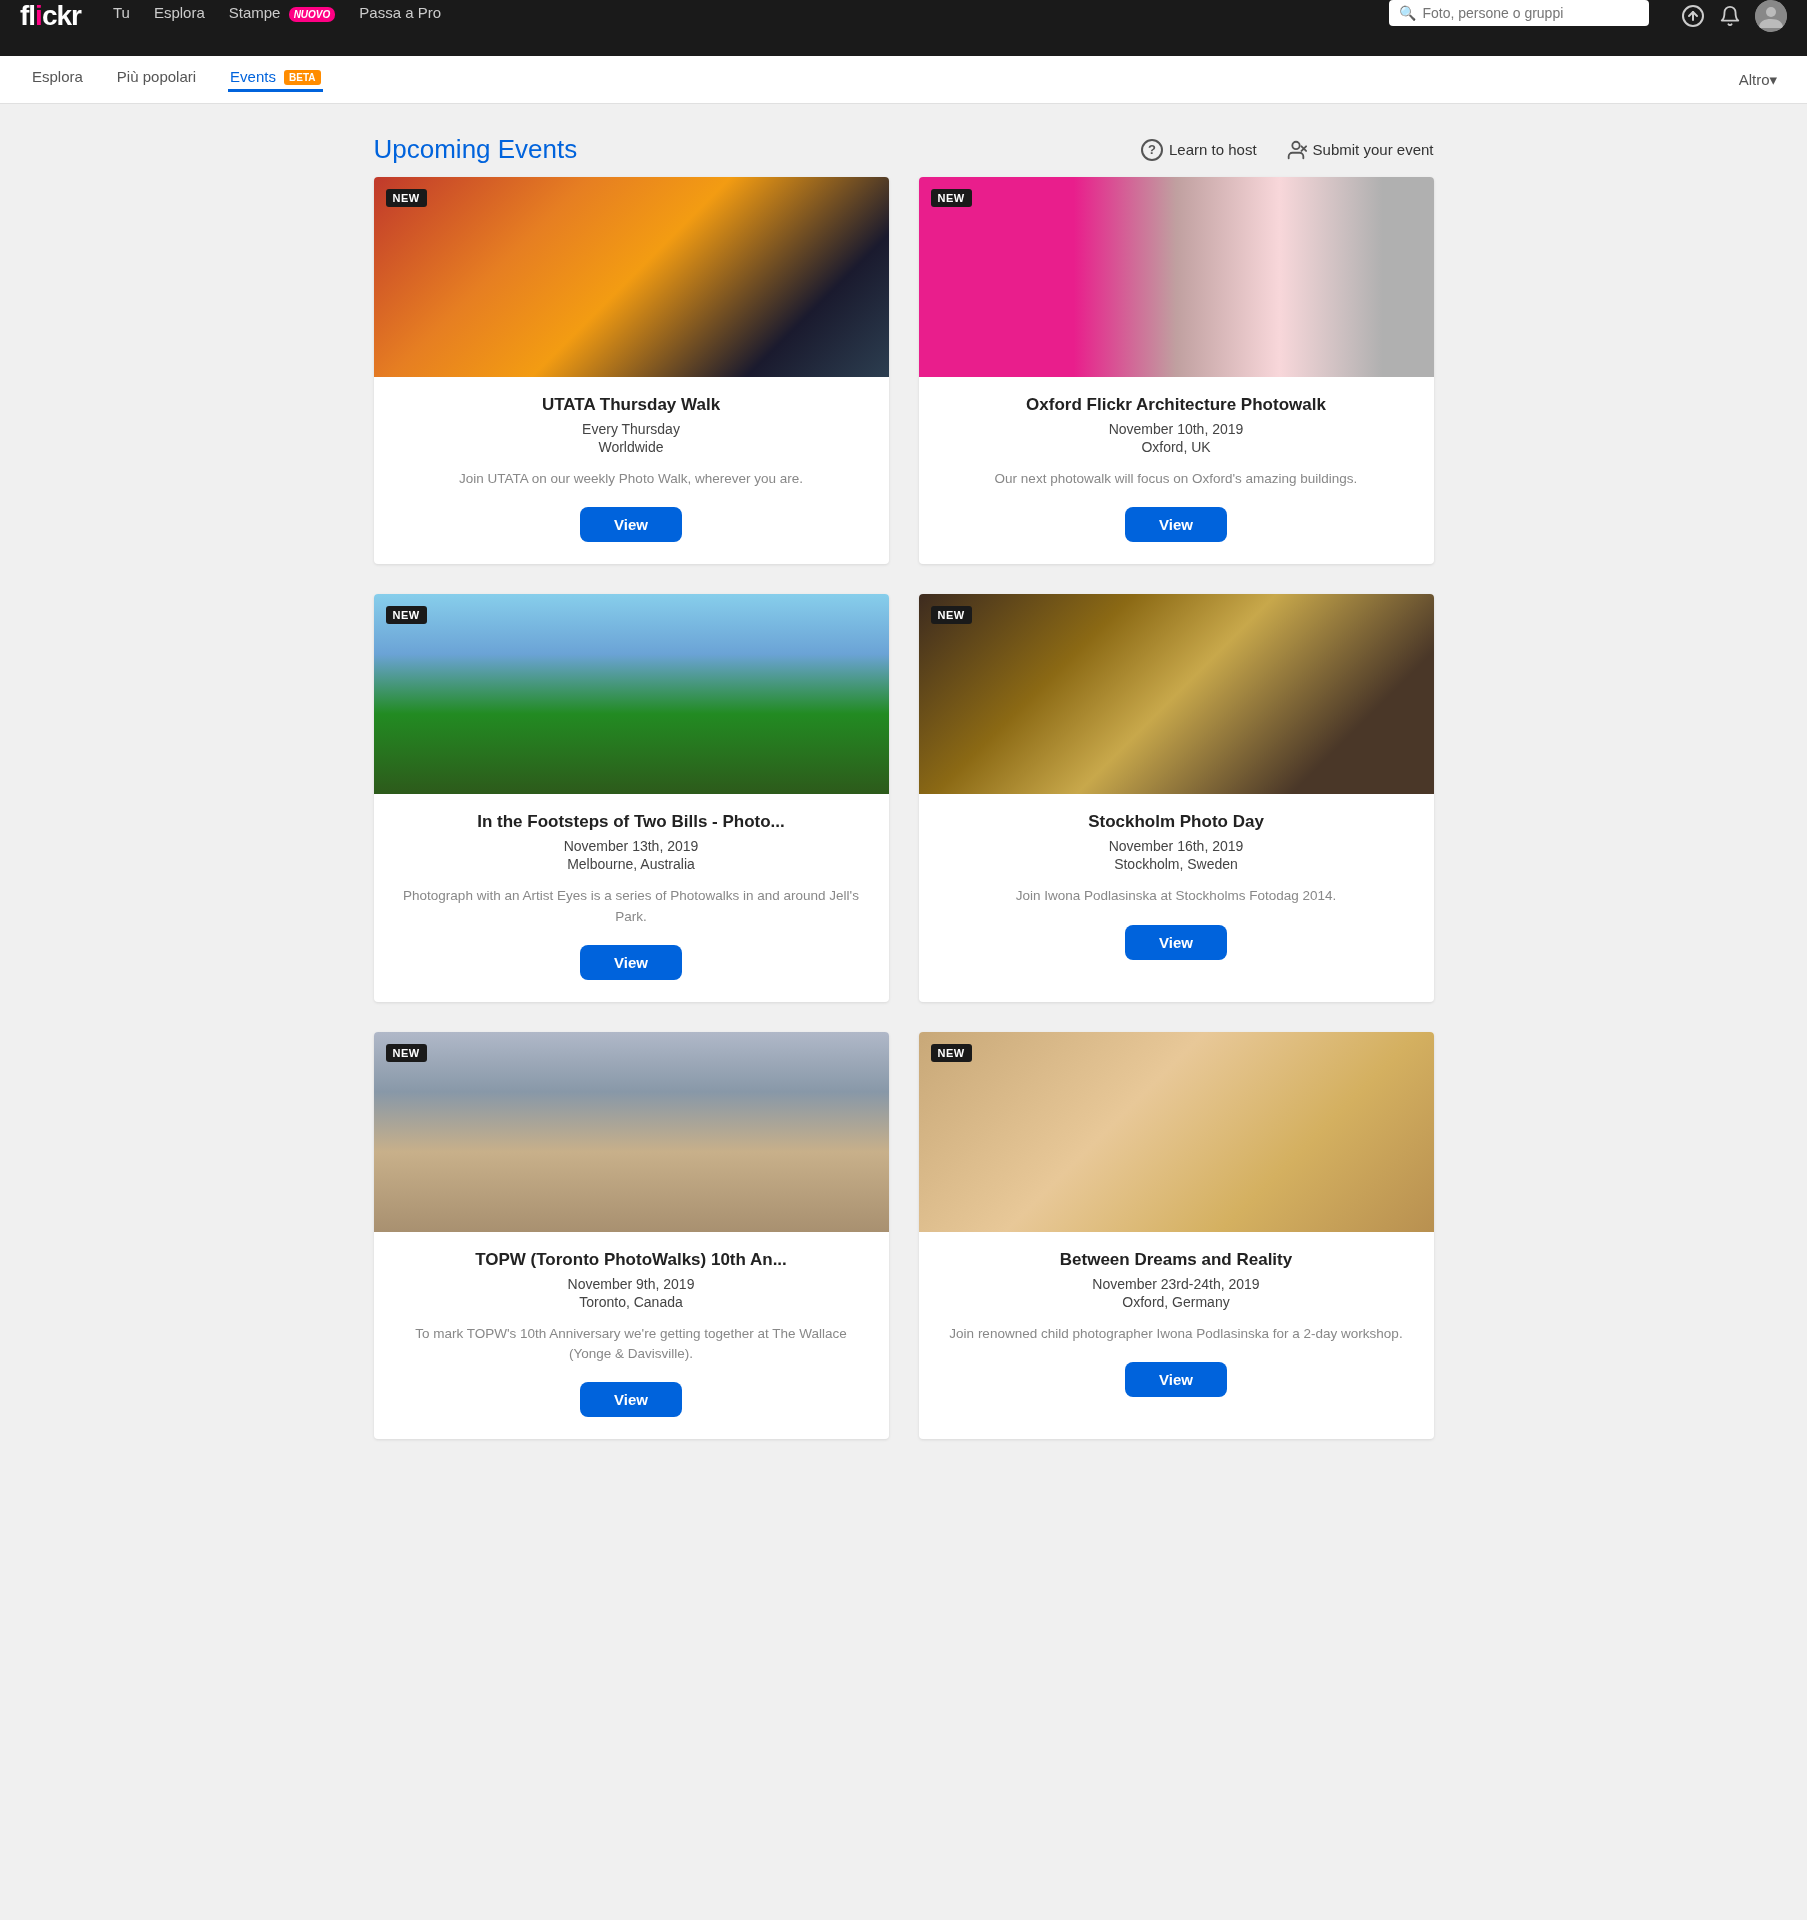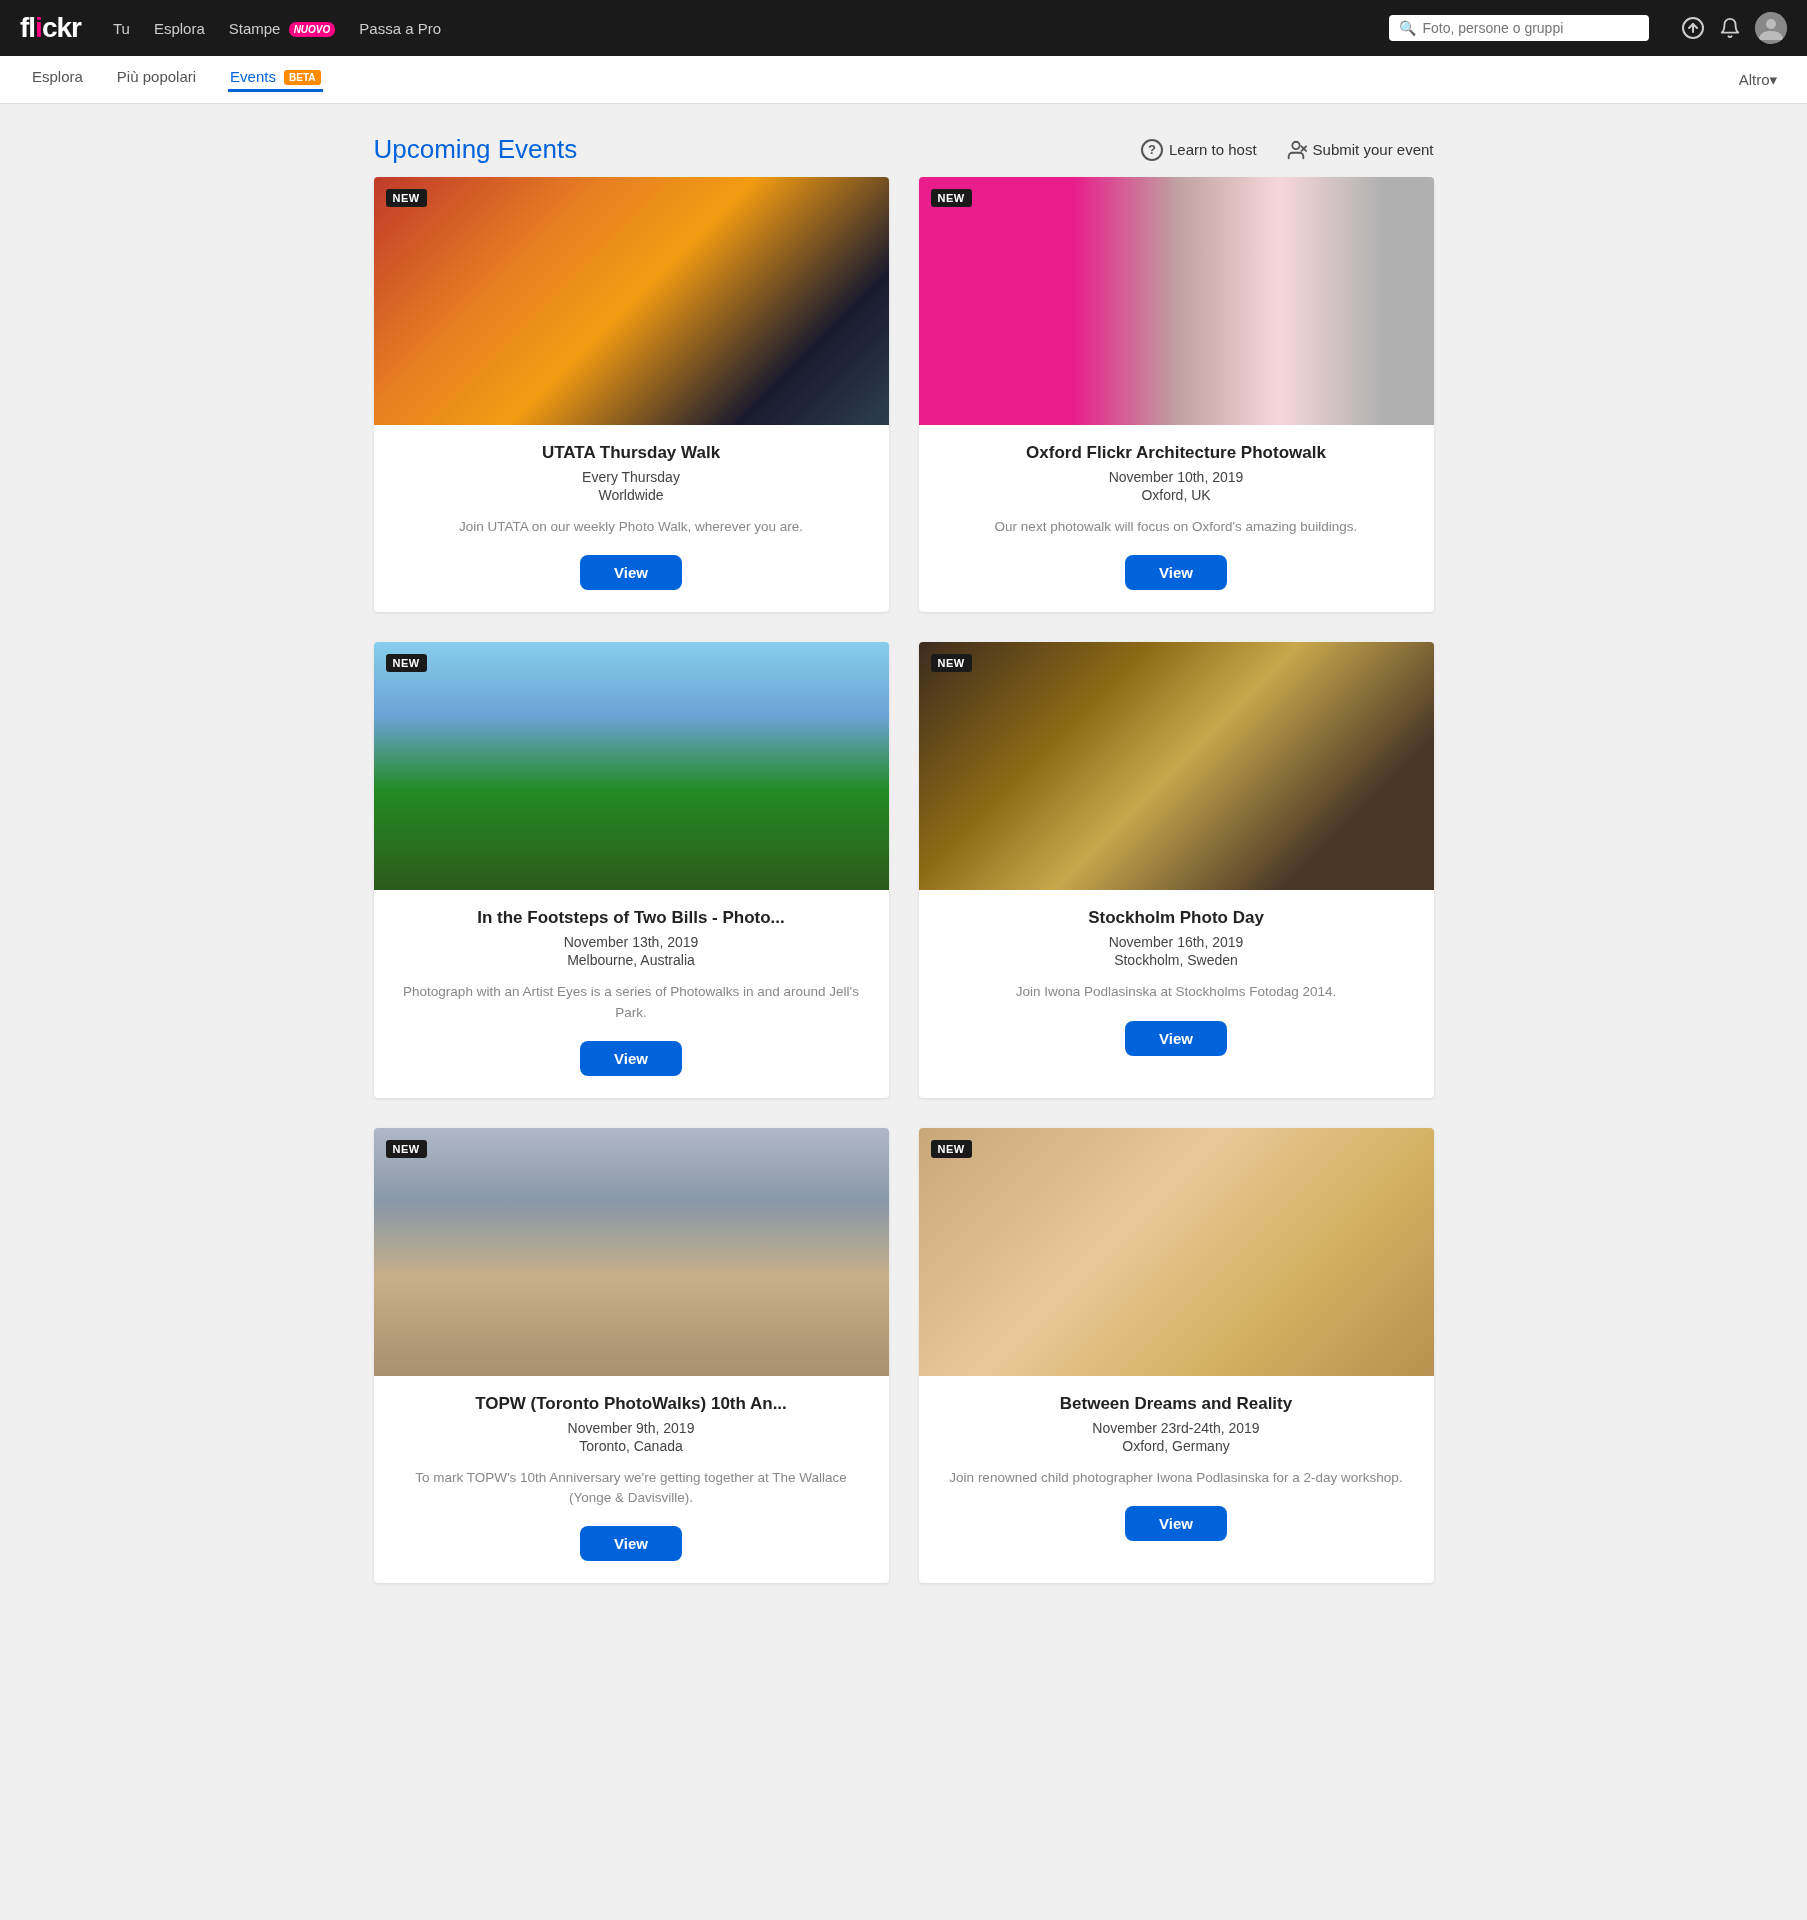--- a/index.html
+++ b/index.html
@@ -2,21 +2,21 @@
 <html><head>
   <meta charset="utf-8">
   <style>
     * { box-sizing: border-box; margin: 0; padding: 0; }
     body { font-family: -apple-system, BlinkMacSystemFont, 'Segoe UI', Helvetica, Arial, sans-serif; background: #f0f0f0; color: #333; }
 
     
     .top-nav {
       background: #1a1a1a;
       display: flex;
-      align-items: center;
+      align-items: flex-start;
       padding: 0 20px;
       height: 56px;
       gap: 20px;
     }
     .logo {
       font-size: 28px;
       font-weight: 700;
       color: #fff;
       letter-spacing: -1px;
       margin-right: 10px;
@@ -197,21 +197,21 @@
     
     .event-card {
       background: #fff;
       border-radius: 4px;
       overflow: hidden;
       box-shadow: 0 1px 3px rgba(0,0,0,0.1);
     }
     .event-image-wrapper {
       position: relative;
       width: 100%;
-      height: 248px;
+      height: 200px;
       overflow: hidden;
     }
     .event-image-bg {
       width: 100%;
       height: 100%;
       background-size: cover;
       background-position: center;
     }
     
     .img-sunset { background: linear-gradient(135deg, #c0392b 0%, #e67e22 30%, #f39c12 50%, #1a1a2e 80%, #2c3e50 100%); }

